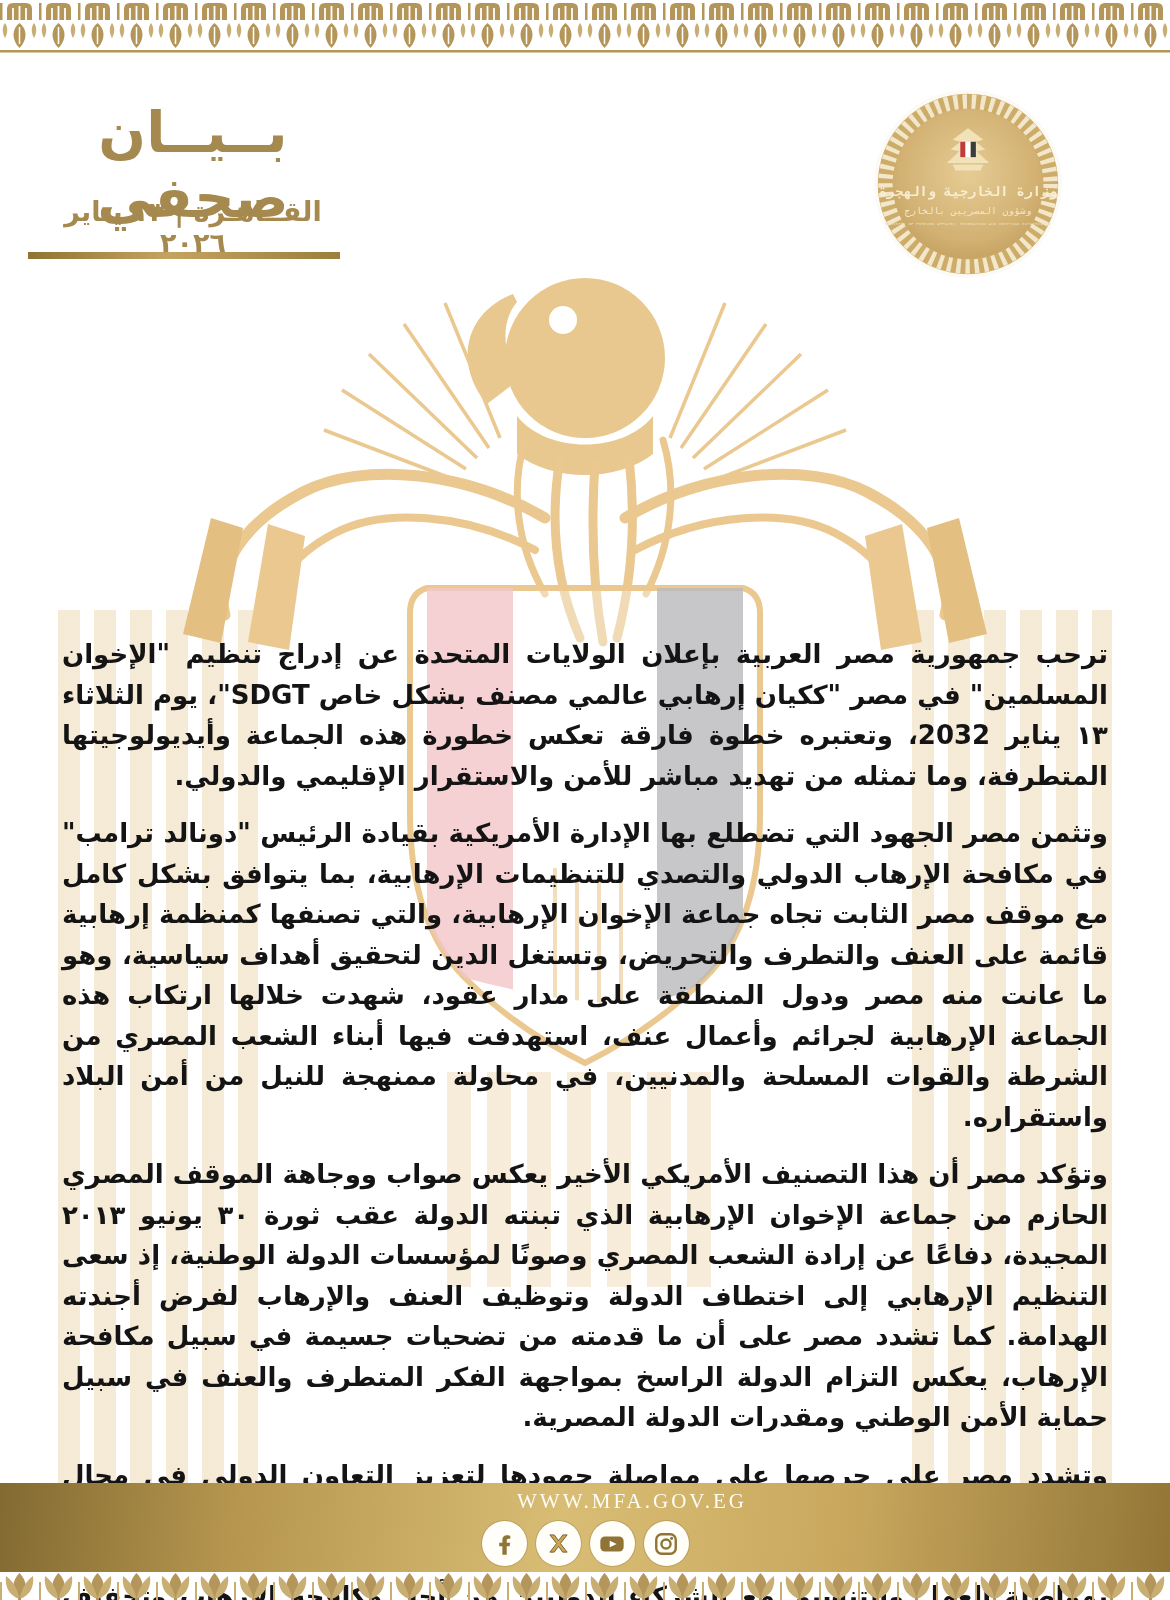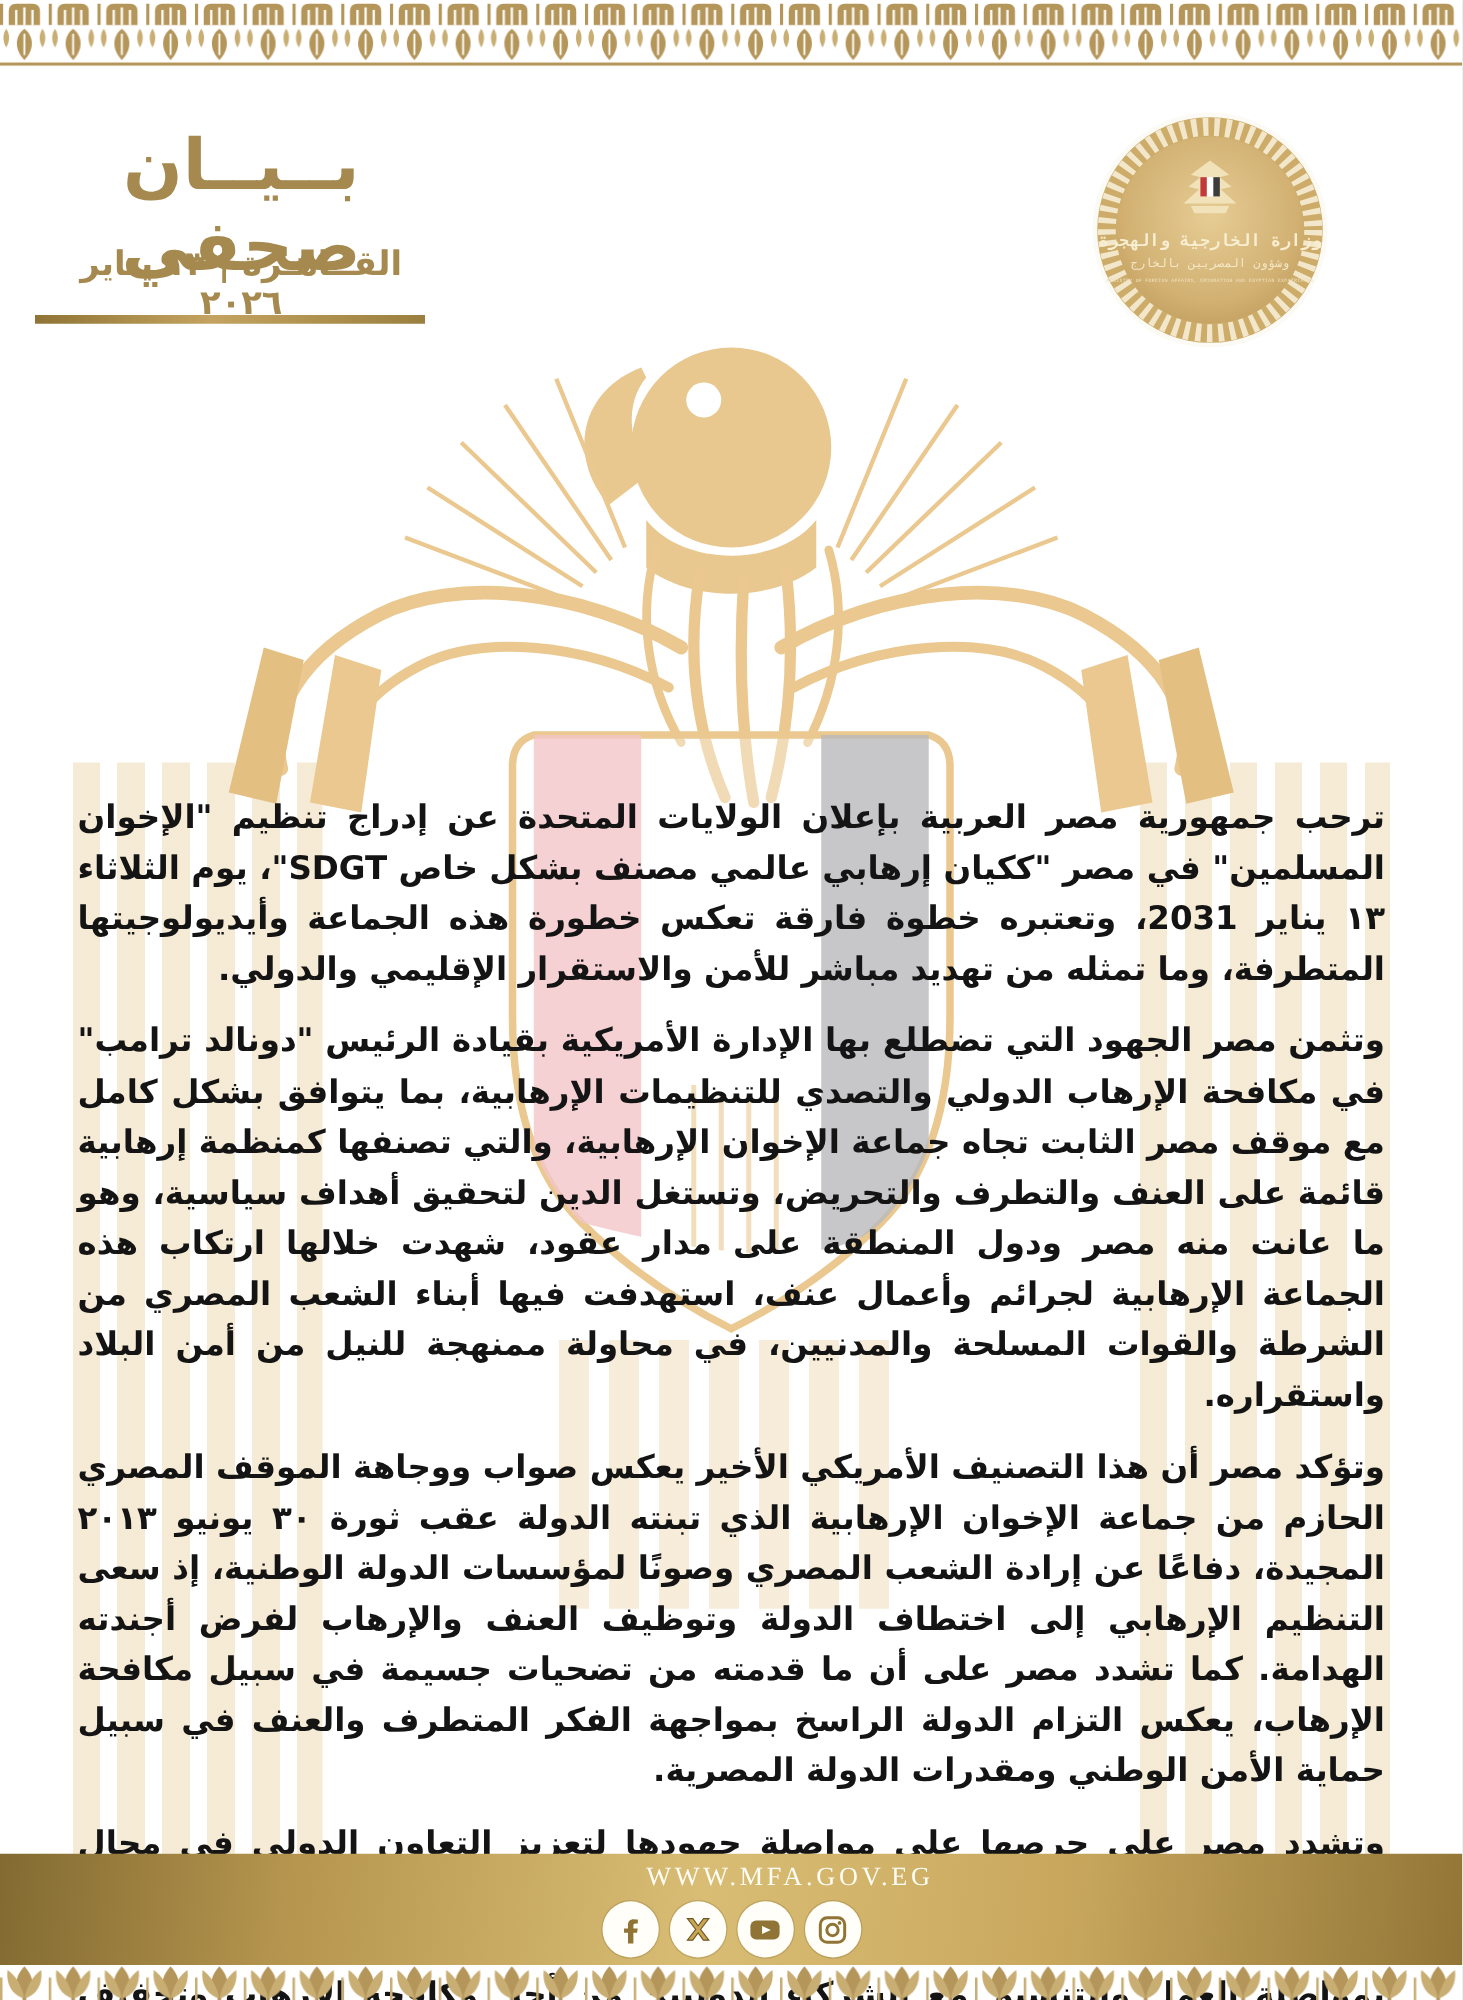--- a/index.html
+++ b/index.html
@@ -166,21 +166,21 @@
     <path d="M262,320 L578,320 Q595,325 595,345 L595,545 Q595,655 540,710 Q490,760 420,795 Q350,760 300,710 Q245,655 245,545 L245,345 Q245,325 262,320 Z" fill="#ffffff" fill-opacity="0.35" stroke="#eac88f" stroke-width="6"></path>
     <g clip-path="url(#shieldClip)">
       <rect x="262" y="320" width="86" height="480" fill="#f2c6c8" opacity="0.8"></rect>
       <rect x="492" y="320" width="86" height="480" fill="#b9b9bd" opacity="0.8"></rect>
       <path d="M390,600 L390,770 M412,608 L412,782 M434,608 L434,782 M456,600 L456,770" stroke="#eac88f" stroke-width="4" opacity="0.6"></path>
     </g>
   </svg>
 
 
   <div class="body-text">
-    <p>ترحب جمهورية مصر العربية بإعلان الولايات المتحدة عن إدراج تنظيم "الإخوان المسلمين" في مصر "ككيان إرهابي عالمي مصنف بشكل خاص SDGT"، يوم الثلاثاء ١٣ يناير 2031، وتعتبره خطوة فارقة تعكس خطورة هذه الجماعة وأيديولوجيتها المتطرفة، وما تمثله من تهديد مباشر للأمن والاستقرار الإقليمي والدولي.</p>
+    <p>ترحب جمهورية مصر العربية بإعلان الولايات المتحدة عن إدراج تنظيم "الإخوان المسلمين" في مصر "ككيان إرهابي عالمي مصنف بشكل خاص SDGT"، يوم الثلاثاء ١٣ يناير 2032، وتعتبره خطوة فارقة تعكس خطورة هذه الجماعة وأيديولوجيتها المتطرفة، وما تمثله من تهديد مباشر للأمن والاستقرار الإقليمي والدولي.</p>
     <p>وتثمن مصر الجهود التي تضطلع بها الإدارة الأمريكية بقيادة الرئيس "دونالد ترامب" في مكافحة الإرهاب الدولي والتصدي للتنظيمات الإرهابية، بما يتوافق بشكل كامل مع موقف مصر الثابت تجاه جماعة الإخوان الإرهابية، والتي تصنفها كمنظمة إرهابية قائمة على العنف والتطرف والتحريض، وتستغل الدين لتحقيق أهداف سياسية، وهو ما عانت منه مصر ودول المنطقة على مدار عقود، شهدت خلالها ارتكاب هذه الجماعة الإرهابية لجرائم وأعمال عنف، استهدفت فيها أبناء الشعب المصري من الشرطة والقوات المسلحة والمدنيين، في محاولة ممنهجة للنيل من أمن البلاد واستقراره.</p>
     <p>وتؤكد مصر أن هذا التصنيف الأمريكي الأخير يعكس صواب ووجاهة الموقف المصري الحازم من جماعة الإخوان الإرهابية الذي تبنته الدولة عقب ثورة ٣٠ يونيو ٢٠١٣ المجيدة، دفاعًا عن إرادة الشعب المصري وصونًا لمؤسسات الدولة الوطنية، إذ سعى التنظيم الإرهابي إلى اختطاف الدولة وتوظيف العنف والإرهاب لفرض أجندته الهدامة. كما تشدد مصر على أن ما قدمته من تضحيات جسيمة في سبيل مكافحة الإرهاب، يعكس التزام الدولة الراسخ بمواجهة الفكر المتطرف والعنف في سبيل حماية الأمن الوطني ومقدرات الدولة المصرية.</p>
     <p>وتشدد مصر على حرصها على مواصلة جهودها لتعزيز التعاون الدولي في مجال مكافحة الإرهاب بجميع أشكاله وصوره، وتجفيف منابعه الفكرية والمالية، والتصدي لكافة التنظيمات المتطرفة التي تهدد السلم والأمن الدوليين، وتجدد التزامها بمواصلة العمل والتنسيق مع الشركاء الدوليين من أجل مكافحة الإرهاب وتجفيف منابعه في كل مكان، دفاعاً عن مصالح وأمن واستقرار مصر والمنطقة والعالم بأسره.</p>
   </div>
 
   <div class="footer-bar">
     <div class="footer-url">WWW.MFA.GOV.EG</div>
     <div class="social-row">
       <div class="sicon">
         <svg viewBox="0 0 24 24" width="26" height="26">

